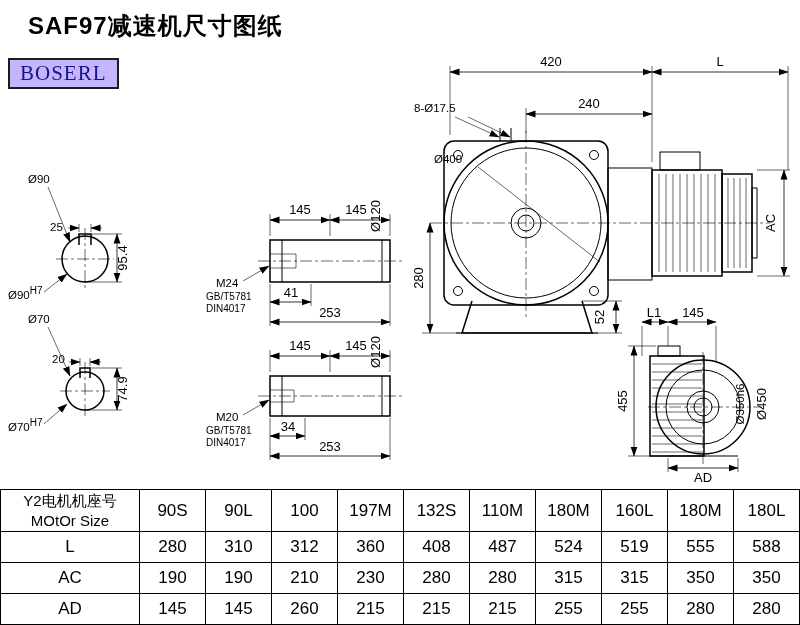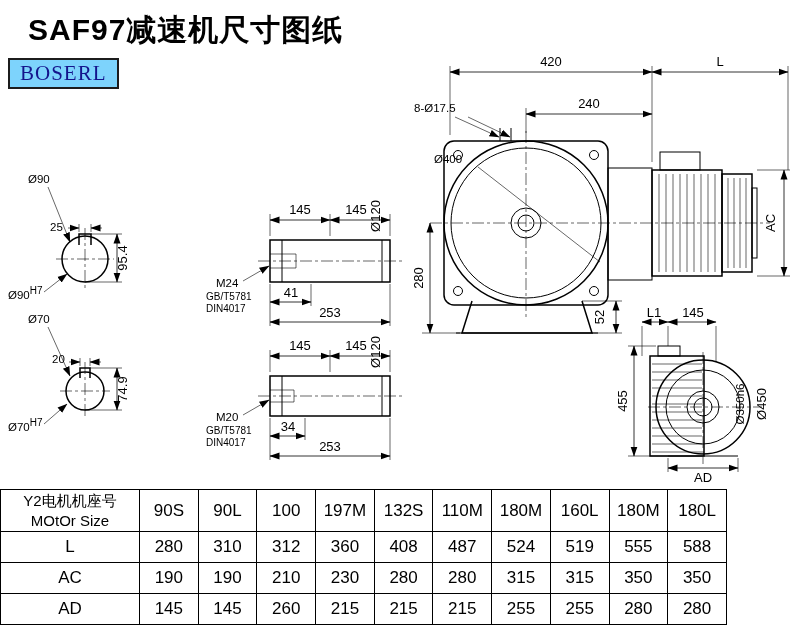--- a/index.html
+++ b/index.html
@@ -1,21 +1,21 @@
 <!DOCTYPE html>
 <html><head>
 <meta charset="utf-8">
 <style>
   html,body{margin:0;padding:0;background:#fff;}
   .page{position:relative;width:800px;height:625px;background:#fff;overflow:hidden;font-family:"Liberation Sans",sans-serif;color:#000;}
-  .title{position:absolute;left:28px;top:10px;font-size:30px;font-weight:bold;letter-spacing:1px;}
-  .logo{position:absolute;left:8px;top:58px;border:2px solid #1c1c1c;padding:1px 10px;background:#7dd3fc;}
+  .title{position:absolute;left:28px;top:10px;font-size:24px;font-weight:bold;letter-spacing:1px;}
+  .logo{position:absolute;left:8px;top:58px;border:2px solid #1c1c1c;padding:1px 10px;background:#c4b5fd;}
   .logo span{font-family:"Liberation Serif",serif;font-size:21px;color:#14148c;letter-spacing:1px;}
   .drawing{position:absolute;left:0;top:0;}
-  .dim-table{position:absolute;left:0;top:489px;width:727px;border-collapse:collapse;table-layout:fixed;background:#fff;}
+  .dim-table{position:absolute;left:0;top:489px;width:800px;border-collapse:collapse;table-layout:fixed;background:#fff;}
   .dim-table th,.dim-table td{border:1px solid #000;text-align:center;vertical-align:middle;font-weight:normal;padding:0;font-size:17px;}
   .dim-table .label-col{width:138px;}
   .dim-table tr{height:31px;}
   .dim-table tr.hdr{height:42px;}
   .hl1,.hl2{display:block;font-size:15px;line-height:20px;}
   svg .ol{stroke:#000;stroke-width:1.5;fill:none}
   svg .md{stroke:#000;stroke-width:1;fill:none}
   svg .tn{stroke:#000;stroke-width:0.6;fill:none}
   svg .dm{stroke:#000;stroke-width:0.8;fill:none}
   svg .cl{stroke:#000;stroke-width:0.6;fill:none;stroke-dasharray:12 3 3 3}

